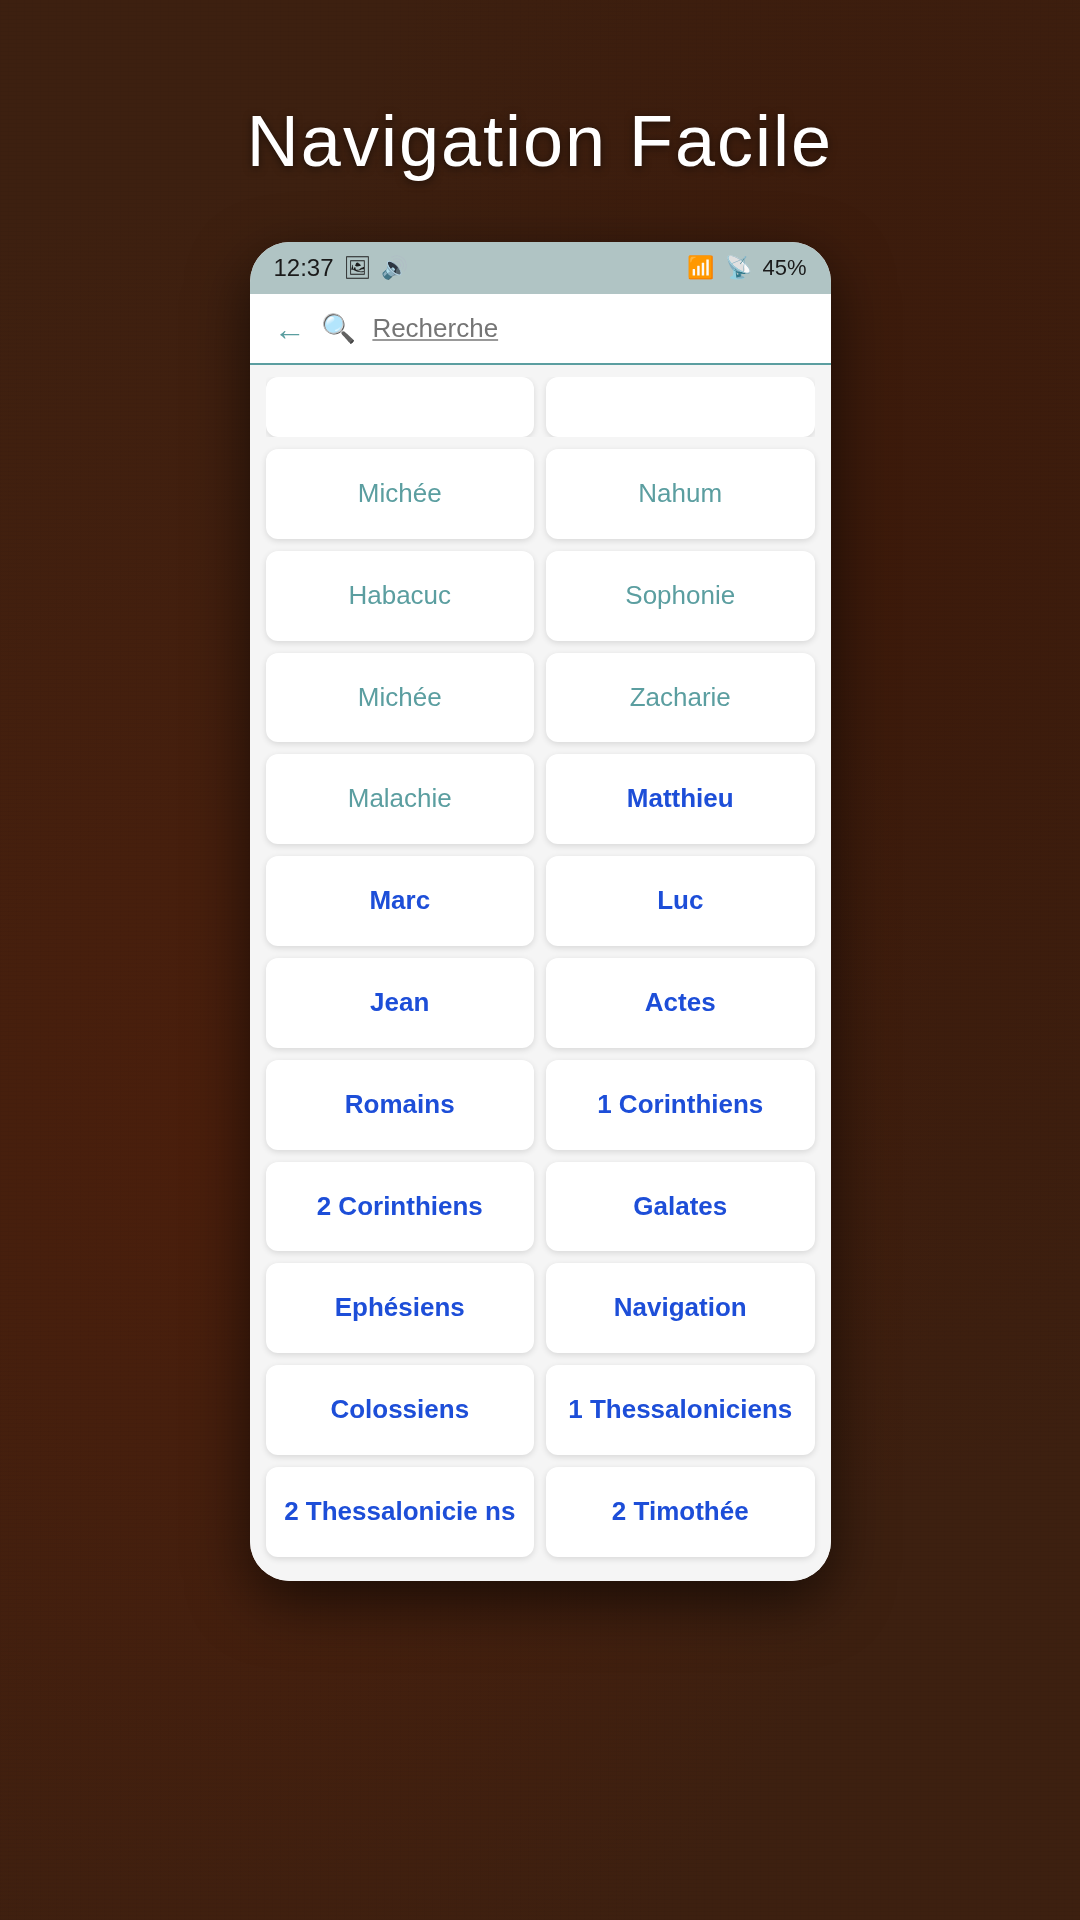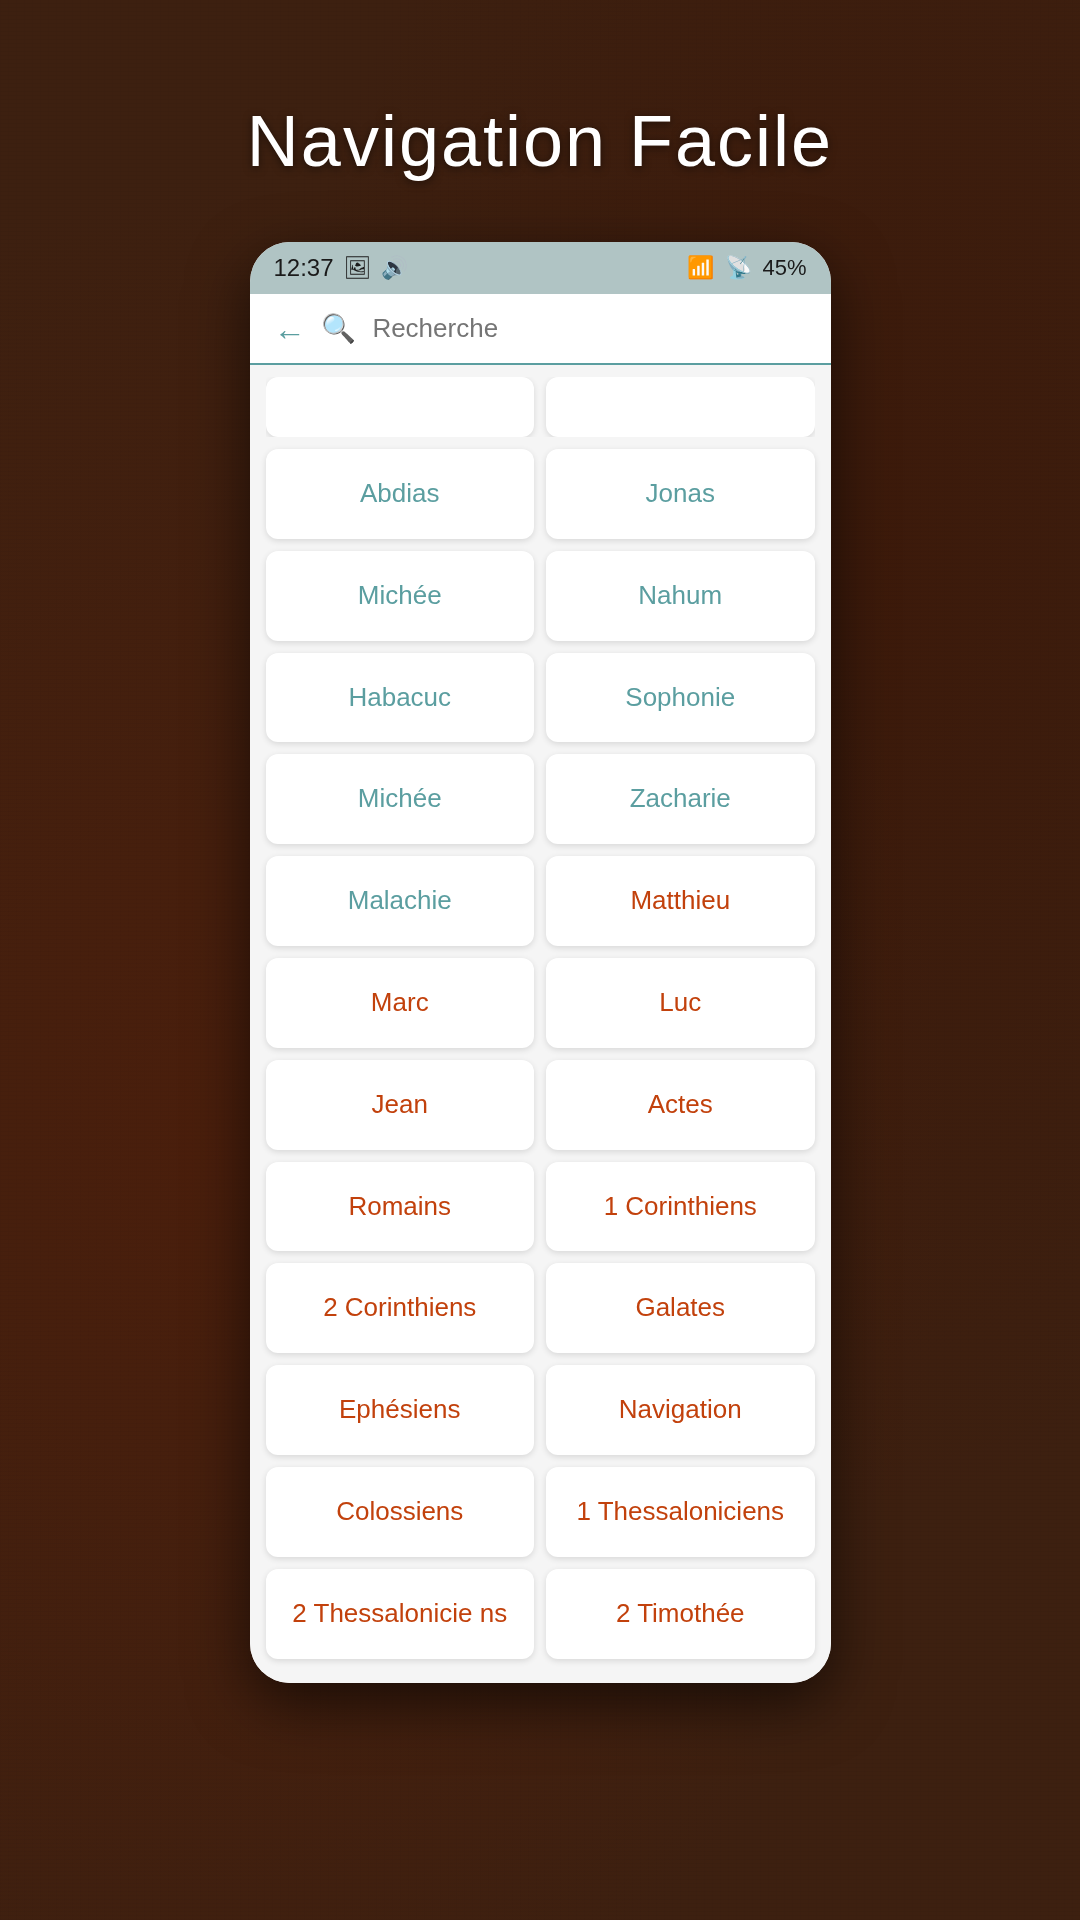--- a/index.html
+++ b/index.html
@@ -114,20 +114,21 @@
       font-size: 28px;
     }
 
     .search-input {
       flex: 1;
       border: none;
       outline: none;
       font-size: 26px;
       color: #999;
       background: transparent;
+      text-decoration: underline;
     }
 
     
     .book-list {
       background: #f5f5f5;
       padding: 12px 16px;
     }
 
     .book-row {
       display: flex;
@@ -143,21 +144,22 @@
       padding: 28px 12px;
       font-size: 26px;
       text-align: center;
       cursor: pointer;
       box-shadow: 0 2px 6px rgba(0,0,0,0.12);
       color: #5b9ea0;
       line-height: 1.3;
     }
 
     .book-btn.nt {
-      color: #c2410c;
+      color: #1d4ed8;
+      font-weight: bold;
     }
 
     .book-btn.partial-top {
       padding-top: 16px;
       padding-bottom: 16px;
     }
 
     .partial-row {
       height: 60px;
       overflow: hidden;
@@ -197,24 +199,20 @@
       <input type="text" class="search-input" placeholder="Recherche" style="">
     </div>
 
     <div class="book-list">
 
       <div class="book-row partial-row">
         <button class="book-btn partial-top"></button>
         <button class="book-btn partial-top"></button>
       </div>
 
-      <div class="book-row">
-        <button class="book-btn">Abdias</button>
-        <button class="book-btn">Jonas</button>
-      </div>
 
       <div class="book-row">
         <button class="book-btn">Michée</button>
         <button class="book-btn">Nahum</button>
       </div>
 
       <div class="book-row">
         <button class="book-btn">Habacuc</button>
         <button class="book-btn">Sophonie</button>
       </div>

